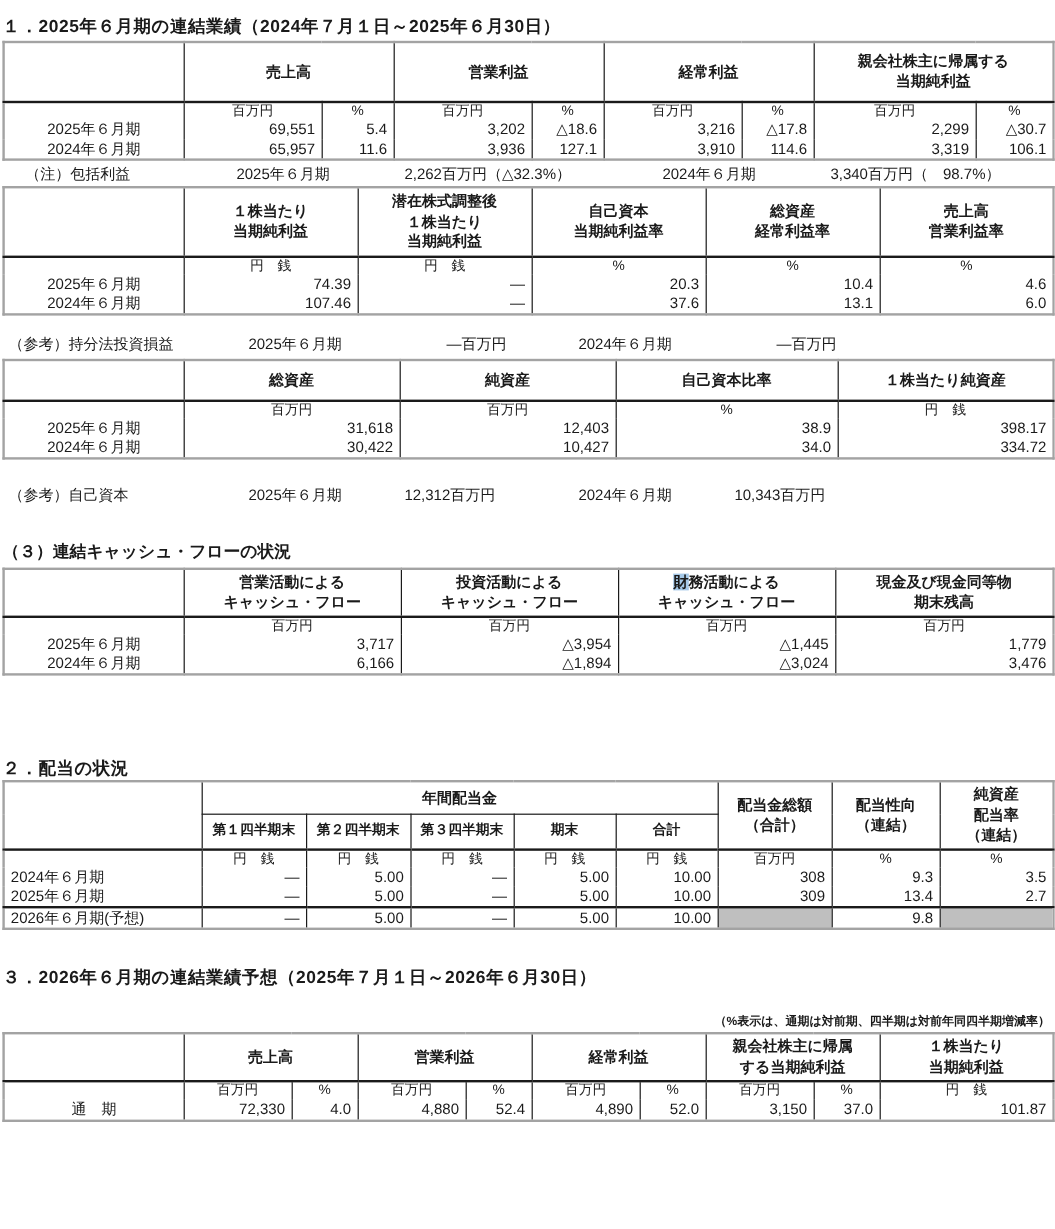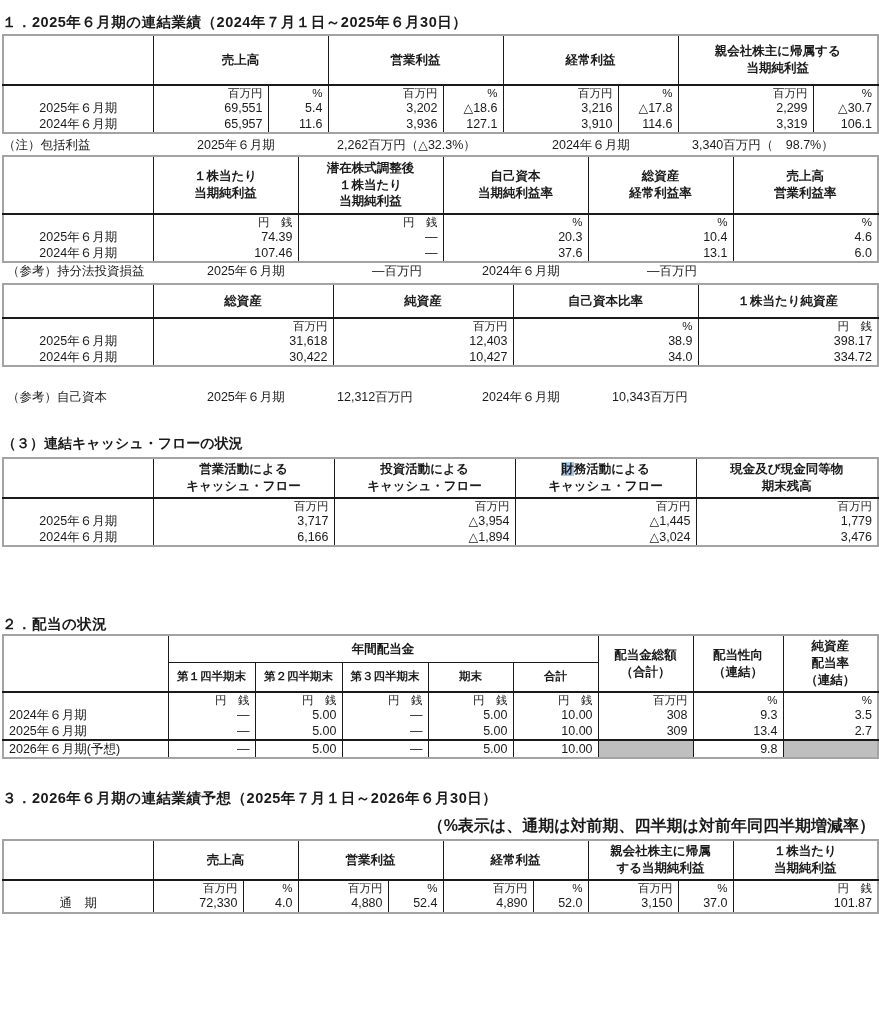--- a/index.html
+++ b/index.html
@@ -18,21 +18,21 @@
   .note-r { font-size:12.5px; font-weight:bold; }
 
   table.fin { border-collapse:collapse; table-layout:fixed; width:875px;
               border:2px solid #a3a3a3; }
   table.fin th { border:1px solid #1a1a1a; font-weight:bold; text-align:center;
                  vertical-align:middle; padding:2px 1px; font-size:12.5px; line-height:1.35; }
   table.fin thead tr.main th { border-bottom:2px solid #1a1a1a; }
   table.fin td { border-left:1px solid #1a1a1a; border-right:1px solid #1a1a1a;
                  border-top:0; border-bottom:0; padding:0 5px;
                  font-size:12.5px; line-height:16px; height:16px; white-space:nowrap; overflow:hidden; }
-  tr.units td { font-size:11.5px; line-height:14px; height:14px; }
+  tr.units td { font-size:11.5px; line-height:14px; height:14px;text-align:center; }
   td.num { text-align:right; }
   td.lbl { text-align:center; padding:0 2px; }
   .pre { white-space:pre-line; }
 
   .t1 { margin-top:2px; } .t1 thead th { height:44px; }
   .t2 thead th { height:52px; }
   .t3 { margin-top:4px; } .t3 thead th { height:28px; }
   .t4 { margin-top:4px; } .t4 thead th { height:34px; }
   .t5 { margin-top:0; }
   .t5 thead tr.r1 th { height:22px; }
@@ -42,27 +42,27 @@
   .t5 tr.pred td { border-top:2px solid #1a1a1a; }
   .t6 { margin-top:2px; } .t6 thead th { height:34px; }
   .t6 tbody tr.data td { height:17px; line-height:17px; }
   td.mask { background:#bfbfbf; }
 
   .hl { background:#a6c9e8; }
 
   .note-line { position:relative; height:16px; font-size:12.5px; }
   .note-line span { position:absolute; top:0; white-space:pre; }
   #note-comp { margin:3px 0 2px 0; }
-  #ref-pershare { margin-top:0; }
+  #ref-pershare { margin-top:16px; }
   #s12-title { margin-top:38px; }
   #ref-equity { margin-top:22px; }
   #s13-title { margin-top:30px; }
   #s2-title { margin-top:68px; }
   #s3-title { margin-top:30px; }
-  #s3-note { margin-top:8px; text-align:right; font-size:16px; font-weight:bold; padding-right:2px; }
+  #s3-note { margin-top:20px; text-align:right; font-size:10px; font-weight:bold; padding-right:2px; }
 </style>
 </head>
 <body>
 
 <div class="doc">
 
 
   <div class="sec-title" id="s1-title">１．2025年６月期の連結業績（2024年７月１日～2025年６月30日）</div>
 
 
@@ -119,21 +119,21 @@
         <td class="num">127.1</td>
         <td class="num">3,910</td>
         <td class="num">114.6</td>
         <td class="num">3,319</td>
         <td class="num">106.1</td>
       </tr>
     </tbody>
   </table>
 
   <div class="note-line" id="note-comp">
-    <span style="left:1px">（注）包括利益</span>
+    <span style="left:19px">（注）包括利益</span>
     <span style="left:195px">2025年６月期</span>
     <span style="left:335px">2,262百万円（△32.3%）</span>
     <span style="left:550px">2024年６月期</span>
     <span style="left:690px">3,340百万円（　98.7%）</span>
   </div>
 
   <table class="fin t2">
     <colgroup>
         <col style="width:150px">
         <col style="width:145px">

